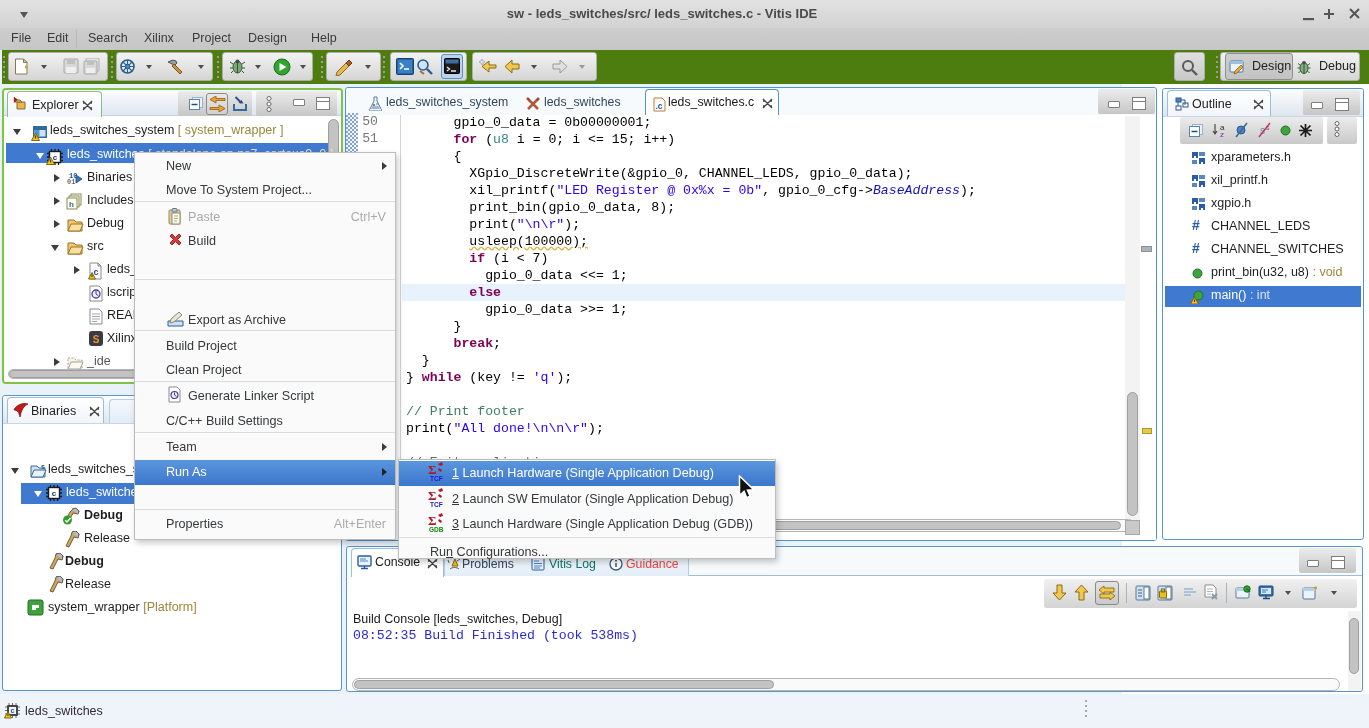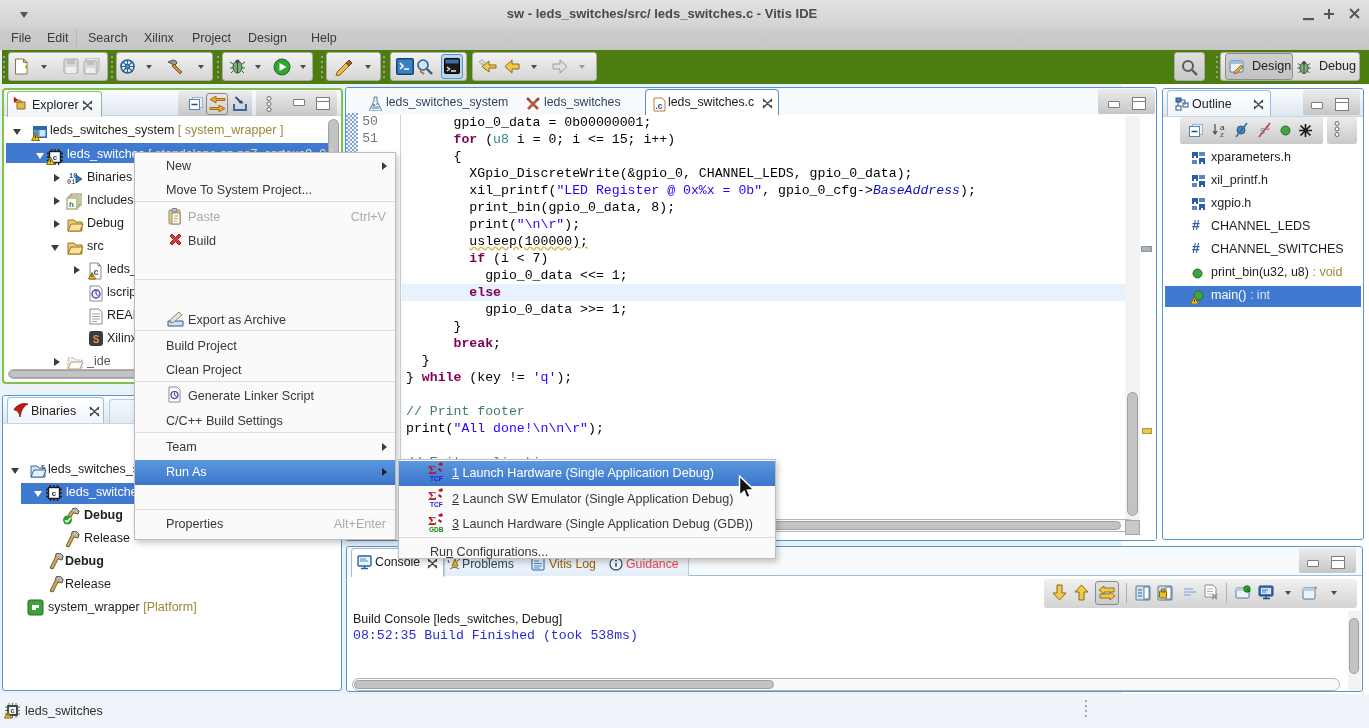--- a/index.html
+++ b/index.html
@@ -562,21 +562,21 @@
  <div class="abs" style="left:97px;top:4px;width:245px;height:25px;background:linear-gradient(#f2f7fc,#e4eef8);border:1px solid #b8cde0;border-bottom:none;border-radius:4px 4px 0 0"></div>
  <svg class="ico" style="left:100px;top:10px" width="15" height="14" viewBox="0 0 15 14">
   <path d="M5 9l3-7 3 7z" fill="#f0c020" stroke="#8a6a00"></path>
   <path d="M3 12c2-2 7-2 9 0M10 4l3-2M2 6l-1-3" stroke="#5a5a6a" fill="none"></path>
  </svg>
  <div class="abs" style="left:115px;top:10px;font-size:12.3px;color:#33475c">Problems</div>
  <svg class="ico" style="left:184px;top:10px" width="14" height="14" viewBox="0 0 14 14">
   <rect x="1" y="1" width="12" height="12" rx="1" fill="#eaf2fa" stroke="#2a5e9e"></rect>
   <path d="M3 4h5M3 6.5h8M3 9h8M3 11h6" stroke="#4a86c8"></path>
  </svg>
- <div class="abs" style="left:202px;top:10px;font-size:12.3px;color:#a16207">Vitis Log</div>
+ <div class="abs" style="left:202px;top:10px;font-size:12.3px;color:#0f766e">Vitis Log</div>
  <svg class="ico" style="left:262px;top:10px" width="14" height="14" viewBox="0 0 14 14">
   <circle cx="7" cy="7" r="6" fill="#fff" stroke="#3a5a7a" stroke-width="1.3"></circle>
   <path d="M7 6v4" stroke="#3a5a7a" stroke-width="1.6"></path>
         <circle cx="7" cy="3.8" r="1" fill="#3a5a7a"></circle>
  </svg>
  <div class="abs" style="left:279px;top:10px;font-size:12.3px;color:#ef4444">Guidance</div>
  <div class="abs" style="left:342px;top:28px;right:0;height:1px;background:#9fbdd8"></div>
  <div class="mmbox" style="left:952px;width:57px"></div>
  <div class="mingl" style="left:960px;top:13px"></div>
  <div class="maxgl" style="left:984px;top:9px"></div>

